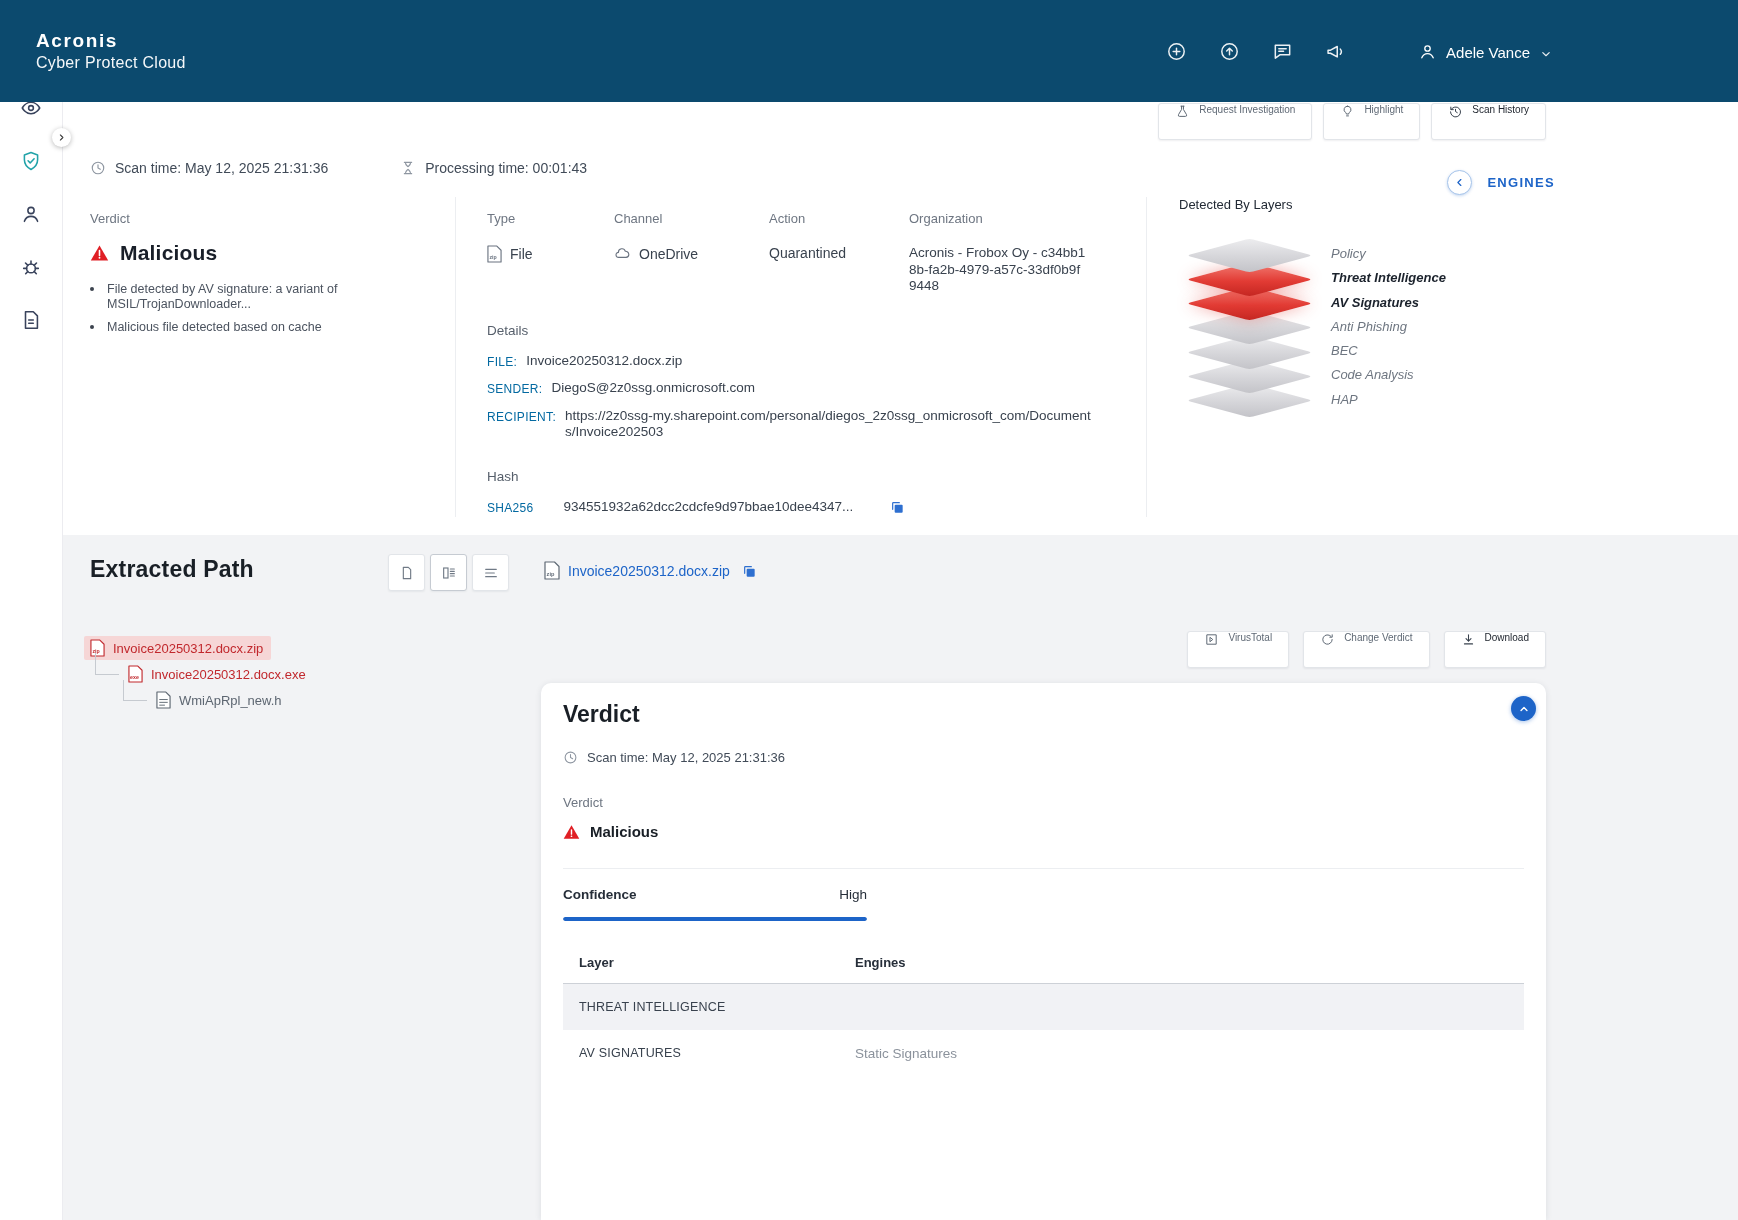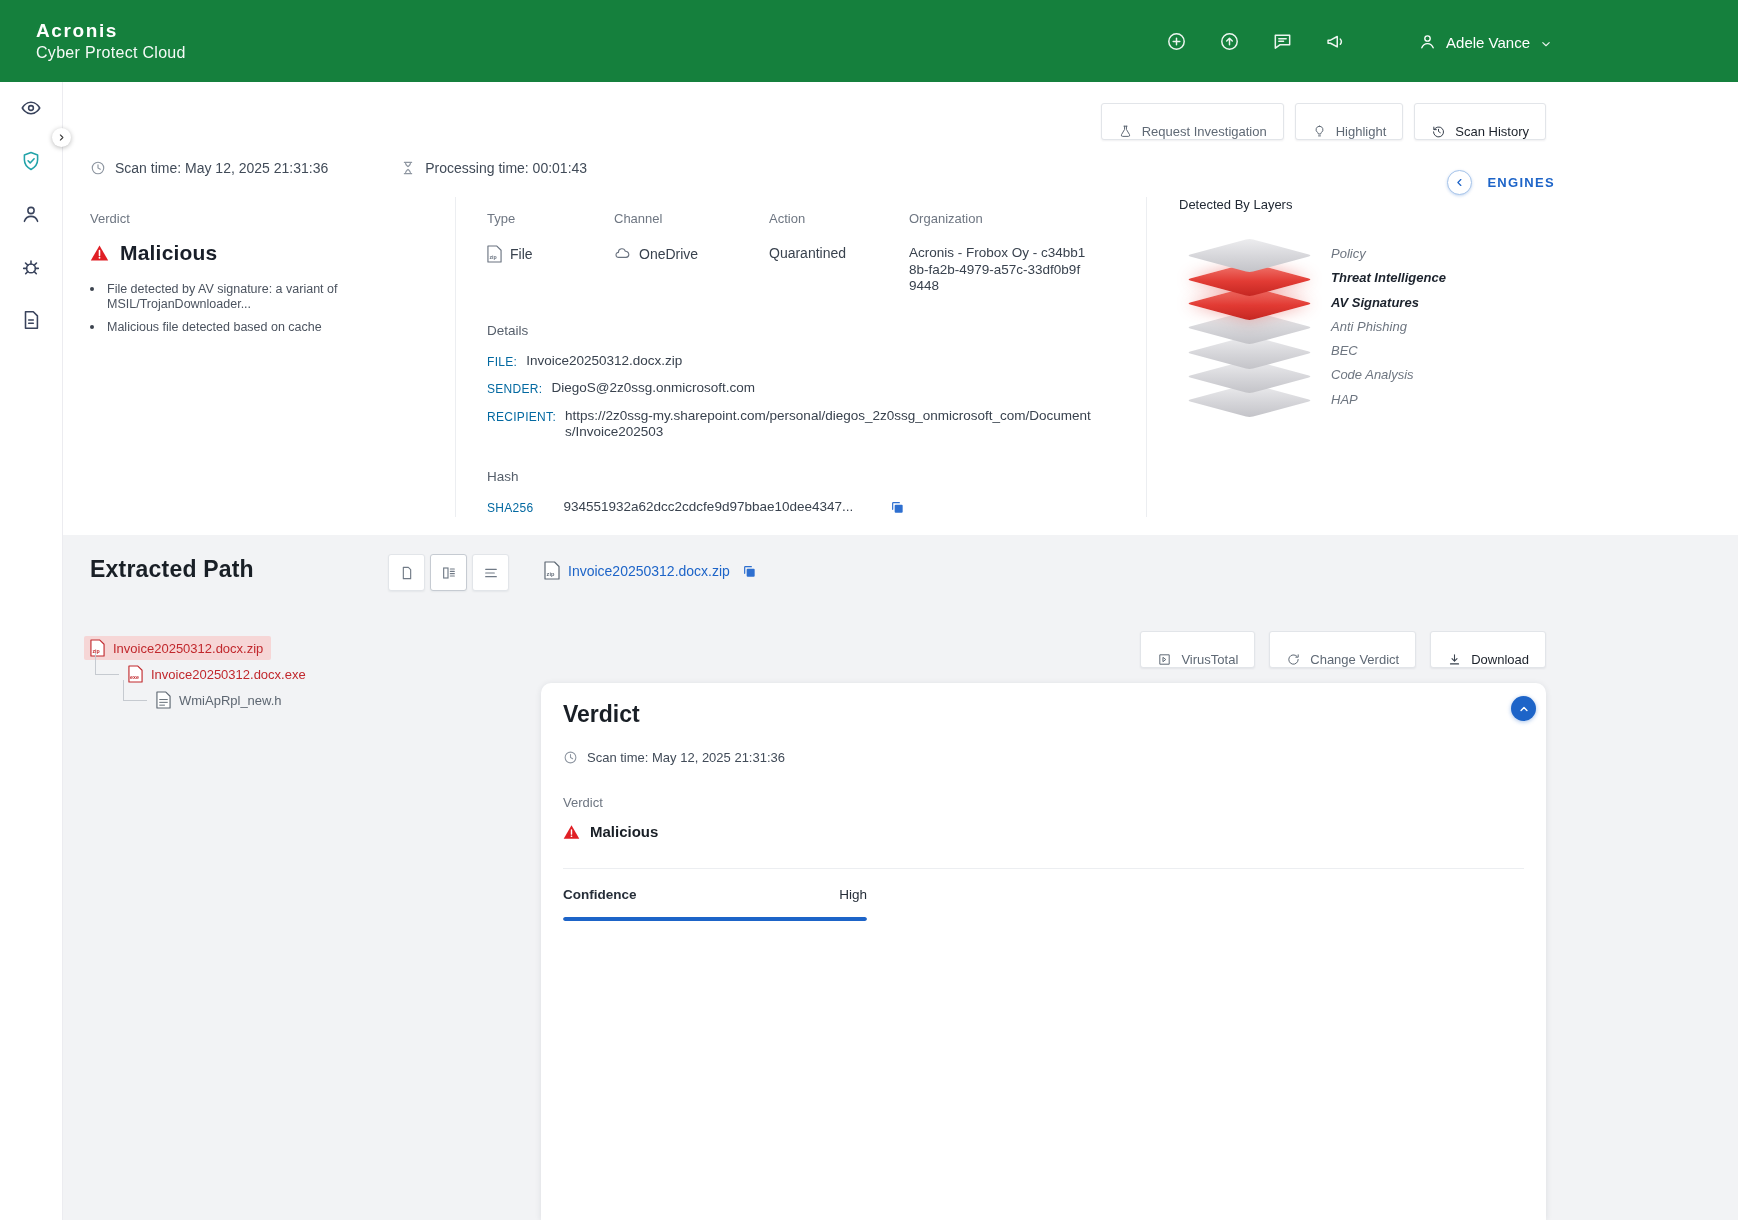--- a/index.html
+++ b/index.html
@@ -4,42 +4,42 @@
 <style>
   * { margin:0; padding:0; box-sizing:border-box; }
   html,body { width:1738px; height:1220px; }
   body { font-family:"Liberation Sans", sans-serif; background:#fff; overflow:hidden; color:#1b2127; }
   svg { display:block; }
   button { font-family:inherit; }
 
   #app { position:relative; width:1738px; height:1220px; }
 
   
-  .topbar { position:absolute; left:0; top:0; width:100%; height:82px; background:#15803d; display:flex; align-items:center; padding:0 185px 0 36px; color:#fff; z-index:10; }
+  .topbar { position:absolute; left:0; top:0; width:100%; height:102px; background:#0c4a6e; display:flex; align-items:center; padding:0 185px 0 36px; color:#fff; z-index:10; }
   .brand-name { font-size:19px; font-weight:600; letter-spacing:1.6px; }
   .brand-sub { font-size:16px; font-weight:300; letter-spacing:.3px; margin-top:2px; opacity:.96; }
   .topbar-icons { margin-left:auto; display:flex; gap:32px; align-items:center; }
   .tb-icon { width:21px; height:21px; color:#fff; opacity:.92; cursor:pointer; }
   .user-menu { display:flex; align-items:flex-end; gap:9px; margin-left:72px; cursor:pointer; }
   .user-menu svg { width:19px; height:19px; }
   .user-menu .uname { font-size:15px; }
   .user-menu .chev { width:14px; height:14px; opacity:.9; }
 
   
   .sidebar { position:absolute; left:0; top:82px; bottom:0; width:62px; background:#fff; z-index:4; box-shadow:1px 0 0 #ececf0; display:flex; flex-direction:column; align-items:center; padding-top:15px; gap:31px; }
   .side-icon { width:22px; height:22px; color:#39435c; cursor:pointer; }
   .side-icon.active { color:#22a3a9; }
   .expand-btn { position:absolute; left:52px; top:128px; width:19px; height:19px; border-radius:50%; background:#fff; box-shadow:0 1px 5px rgba(0,0,0,.28); display:grid; place-items:center; z-index:6; cursor:pointer; color:#333; }
   .expand-btn svg { width:11px; height:11px; }
 
   
   .main { position:absolute; left:62px; top:82px; right:0; bottom:0; background:#fff; }
 
   .top-actions { position:absolute; top:21px; right:192px; display:flex; gap:11px; z-index:2; }
-  .btn { height:37px; padding:0 16px; display:inline-flex; align-items:flex-end; gap:9px; background:#fff; border:1px solid #e2e5e9; border-radius:3px; font-size:13px; color:#5f6975; cursor:pointer; box-shadow:0 1px 2px rgba(24,33,50,.07); white-space:nowrap; }
+  .btn { height:37px; padding:0 16px; display:inline-flex; align-items:flex-start; gap:9px; background:#fff; border:1px solid #e2e5e9; border-radius:3px; font-size:10px; color:#5f6975; cursor:pointer; box-shadow:0 1px 2px rgba(24,33,50,.07); white-space:nowrap; }
   .btn svg { width:15px; height:15px; }
   .btn.emph { color:#1c222b; font-weight:500; }
   .btn.emph svg { color:#39424e; }
 
   .scan-times { position:absolute; top:78px; left:28px; display:flex; gap:72px; align-items:center; }
   .scan-time-item { display:flex; gap:9px; align-items:center; font-size:14px; color:#414b58; }
   .scan-time-item svg { width:16px; height:16px; color:#8e96a1; }
 
   .engines-link { position:absolute; top:88px; right:183px; display:flex; align-items:center; gap:15px; color:#1d64c8; cursor:pointer; }
   .engines-circle { width:25px; height:25px; border:1px solid #a6c4ea; border-radius:50%; display:grid; place-items:center; box-shadow:0 1px 3px rgba(29,100,200,.25); background:#fff; }
@@ -501,16 +501,30 @@
         <div class="card-divider"></div>
 
         <div class="conf-head">
           <span class="conf-label">Confidence</span>
           <span class="conf-value">High</span>
         </div>
         <div class="conf-bar">
             <div class="conf-fill" id="conf-fill" style="width: 100%;"></div>
           </div>
 
+        <div class="vtable">
+          <div class="vt-head">
+            <span>Layer</span>
+            <span>Engines</span>
+          </div>
+          <div class="vt-row alt">
+            <span class="layer-cell">THREAT INTELLIGENCE</span>
+            <span class="engines-cell"></span>
+          </div>
+          <div class="vt-row">
+            <span class="layer-cell">AV SIGNATURES</span>
+            <span class="engines-cell">Static Signatures</span>
+          </div>
+        </div>
       </div>
     </section>
   </main>
 </div>
 
 </body></html>

